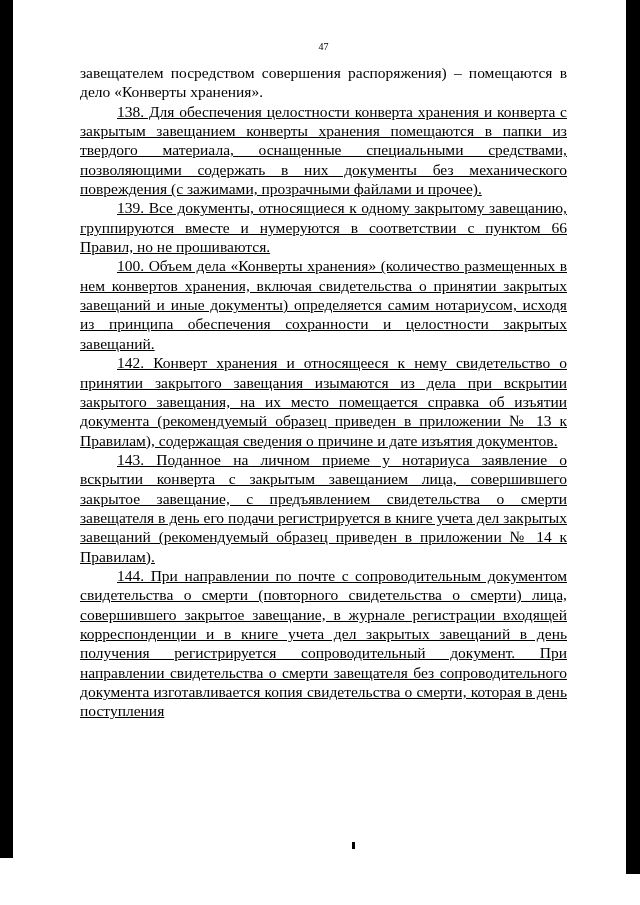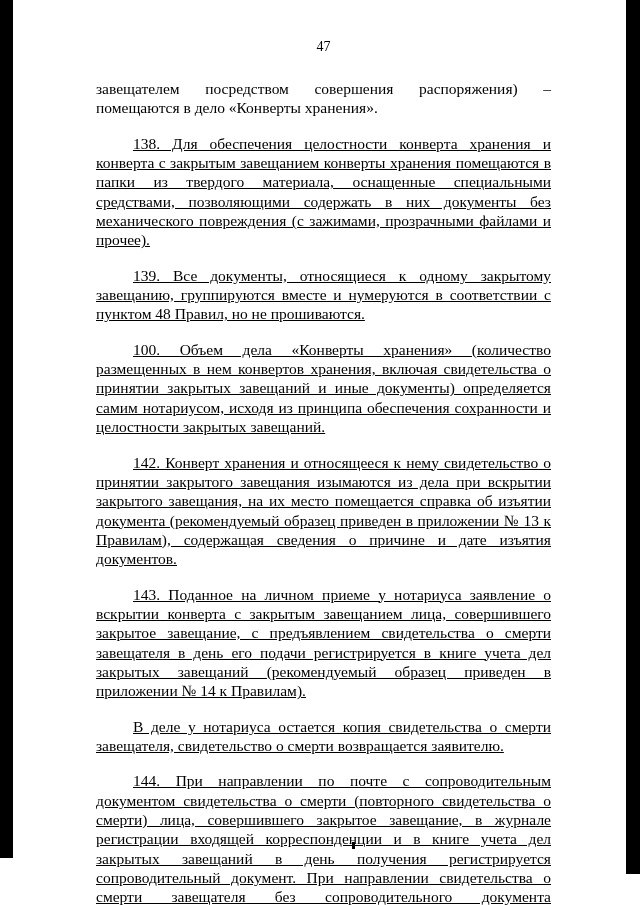--- a/index.html
+++ b/index.html
@@ -36,57 +36,56 @@
     width: 3px; height: 7px;
     background: #000000;
   }
 
   .page-number {
     position: absolute;
     top: 37px;
     left: 80px;
     width: 487px;
     text-align: center;
-    font-size: 14px;
+    font-size: 10px;
     line-height: 19px;
   }
 
   .content {
     position: absolute;
     top: 63px;
     left: 80px;
     width: 487px;
     font-size: 15.5px;
     line-height: 19.35px;
   }
 
   .para {
     text-align: justify;
-    margin: 16px;
+    margin: 0;
   }
   .para.indent {
     text-indent: 37px;
     text-decoration: underline;
   }
 </style>
 </head>
 <body>
 
 <div class="page">
 
   <div class="bar-left"></div>
   <div class="bar-right"></div>
   <div class="tick"></div>
 
   <div class="page-number">47</div>
 
   <div class="content">
     <p class="para">завещателем посредством совершения распоряжения) – помещаются в дело «Конверты хранения».</p>
     <p class="para indent">138. Для обеспечения целостности конверта хранения и конверта с закрытым завещанием конверты хранения помещаются в папки из твердого материала, оснащенные специальными средствами, позволяющими содержать в них документы без механического повреждения (с зажимами, прозрачными файлами и прочее).</p>
-    <p class="para indent">139. Все документы, относящиеся к одному закрытому завещанию, группируются вместе и нумеруются в соответствии с пунктом 48 Правил, но не прошиваются.</p>
+    <p class="para indent">139. Все документы, относящиеся к одному закрытому завещанию, группируются вместе и нумеруются в соответствии с пунктом 66 Правил, но не прошиваются.</p>
     <p class="para indent">100. Объем дела «Конверты хранения» (количество размещенных в нем конвертов хранения, включая свидетельства о принятии закрытых завещаний и иные документы) определяется самим нотариусом, исходя из принципа обеспечения сохранности и целостности закрытых завещаний.</p>
     <p class="para indent">142. Конверт хранения и относящееся к нему свидетельство о принятии закрытого завещания изымаются из дела при вскрытии закрытого завещания, на их место помещается справка об изъятии документа (рекомендуемый образец приведен в приложении № 13 к Правилам), содержащая сведения о причине и дате изъятия документов.</p>
     <p class="para indent">143. Поданное на личном приеме у нотариуса заявление о вскрытии конверта с закрытым завещанием лица, совершившего закрытое завещание, с предъявлением свидетельства о смерти завещателя в день его подачи регистрируется в книге учета дел закрытых завещаний (рекомендуемый образец приведен в приложении № 14 к Правилам).</p>
-    <p class="para indent">В деле у нотариуса остается копия свидетельства о смерти завещателя, свидетельство о смерти возвращается заявителю.</p>
     <p class="para indent">144. При направлении по почте с сопроводительным документом свидетельства о смерти (повторного свидетельства о смерти) лица, совершившего закрытое завещание, в журнале регистрации входящей корреспонденции и в книге учета дел закрытых завещаний в день получения регистрируется сопроводительный документ. При направлении свидетельства о смерти завещателя без сопроводительного документа изготавливается копия свидетельства о смерти, которая в день поступления</p>
   </div>
 
 </div>
 
 </body></html>

